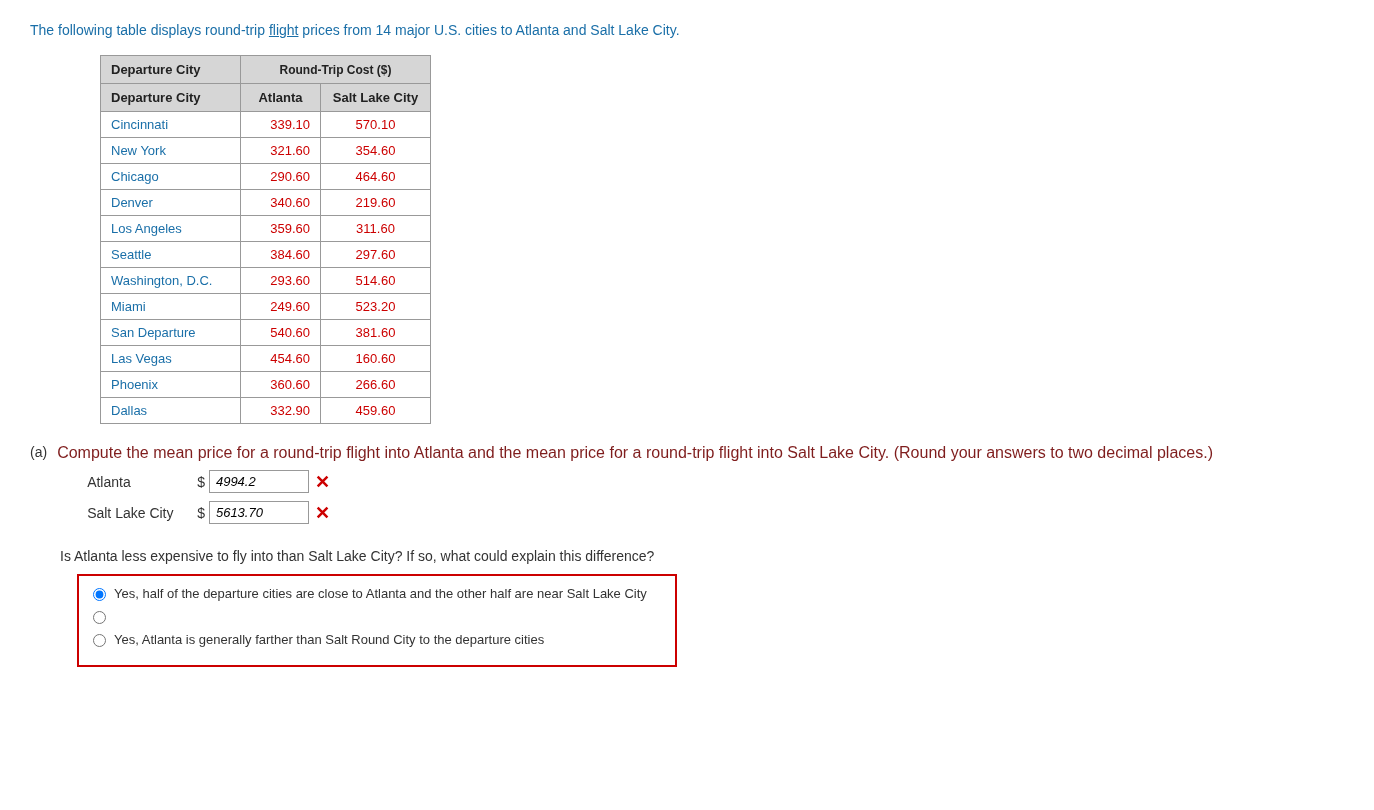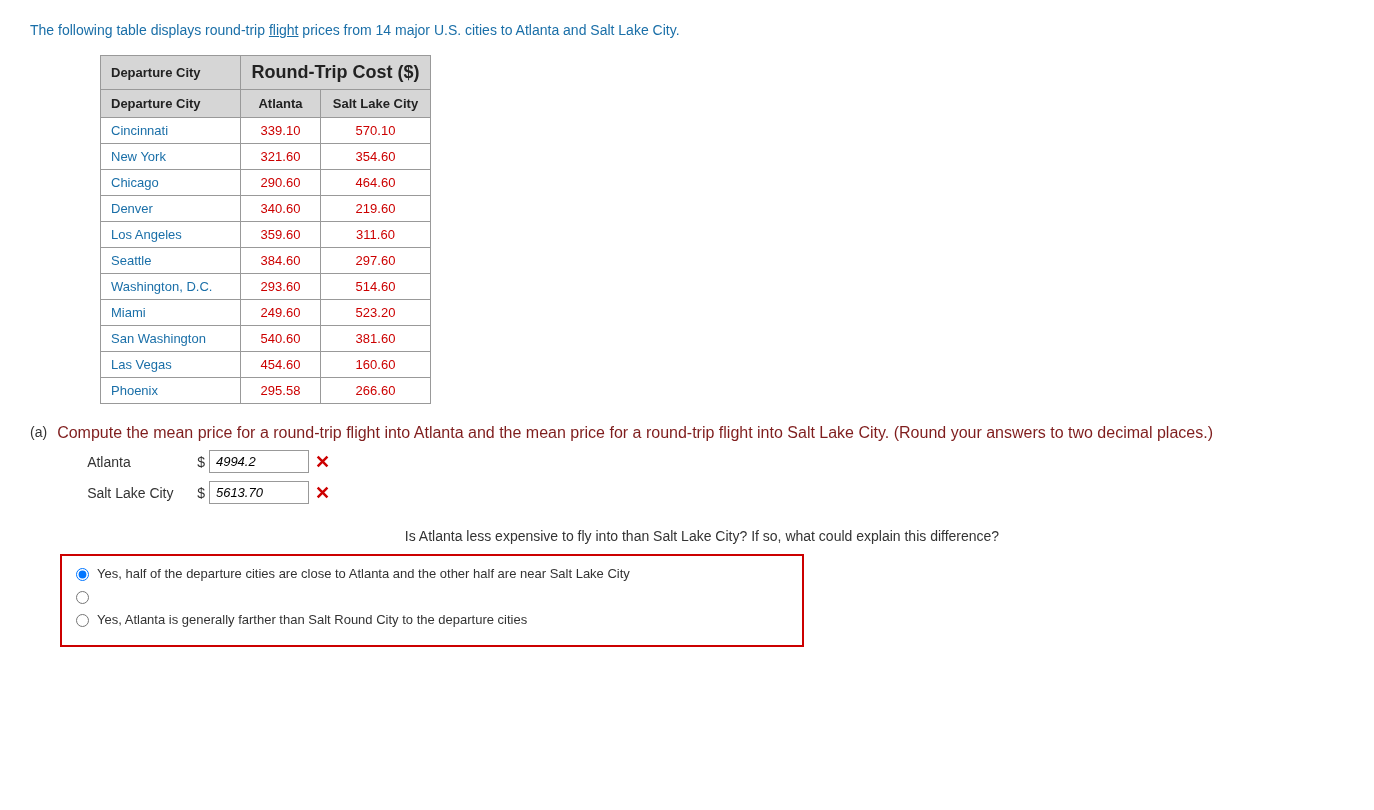--- a/index.html
+++ b/index.html
@@ -35,39 +35,39 @@
     td {
       padding: 5px 10px;
       font-size: 13px;
     }
     .col-city {
       width: 140px;
       color: #1a6fa8;
     }
     .col-atlanta {
       width: 80px;
-      text-align: center;
+      text-align: right;
       color: #cc0000;
     }
     .col-slc {
       width: 110px;
       text-align: center;
       color: #cc0000;
     }
     .header-departure {
       background: #d6d6d6;
       font-weight: bold;
       text-align: left;
       vertical-align: middle;
     }
     .header-roundtrip {
       background: #d6d6d6;
       text-align: center;
       font-weight: bold;
-      font-size: 18px;
+      font-size: 12px;
     }
     .section-a-label {
       font-size: 16px;
       color: #7f1d1d;
       margin-bottom: 8px;
     }
     .answer-row {
       display: flex;
       align-items: center;
       margin-bottom: 8px;
@@ -96,27 +96,26 @@
       font-size: 18px;
       margin-left: 6px;
       font-weight: bold;
     }
     .question-text {
       margin-left: 30px;
       margin-top: 16px;
       margin-bottom: 10px;
       font-size: 14px;
       color: #333;
-      text-align: center;
     }
     .options-box {
       border: 2px solid #cc0000;
-      margin-left: 30px;
+      margin-left: 47px;
       padding: 10px 14px;
-      width: 744px;
+      width: 600px;
     }
     .option-row {
       display: flex;
       align-items: flex-start;
       margin-bottom: 8px;
       font-size: 13px;
       color: #333;
     }
     .option-row input[type="radio"] {
       margin-right: 8px;
@@ -189,33 +188,38 @@
         <td class="col-city">Washington, D.C.</td>
         <td class="col-atlanta">293.60</td>
         <td class="col-slc">514.60</td>
       </tr>
       <tr>
         <td class="col-city">Miami</td>
         <td class="col-atlanta">249.60</td>
         <td class="col-slc">523.20</td>
       </tr>
       <tr>
-        <td class="col-city">San Washington</td>
+        <td class="col-city">San Departure</td>
         <td class="col-atlanta">540.60</td>
         <td class="col-slc">381.60</td>
       </tr>
       <tr>
         <td class="col-city">Las Vegas</td>
         <td class="col-atlanta">454.60</td>
         <td class="col-slc">160.60</td>
       </tr>
       <tr>
         <td class="col-city">Phoenix</td>
-        <td class="col-atlanta">295.58</td>
+        <td class="col-atlanta">360.60</td>
         <td class="col-slc">266.60</td>
+      </tr>
+      <tr>
+        <td class="col-city">Dallas</td>
+        <td class="col-atlanta">332.90</td>
+        <td class="col-slc">459.60</td>
       </tr>
     </tbody>
 </table>
 
 <div class="part-row">
   <span class="part-label">(a)</span>
   <div>
     <p class="section-a-label">Compute the mean price for a round-trip flight into Atlanta and the mean price for a round-trip flight into Salt Lake City. (Round your answers to two decimal places.)</p>
 
     <div class="answer-row">

